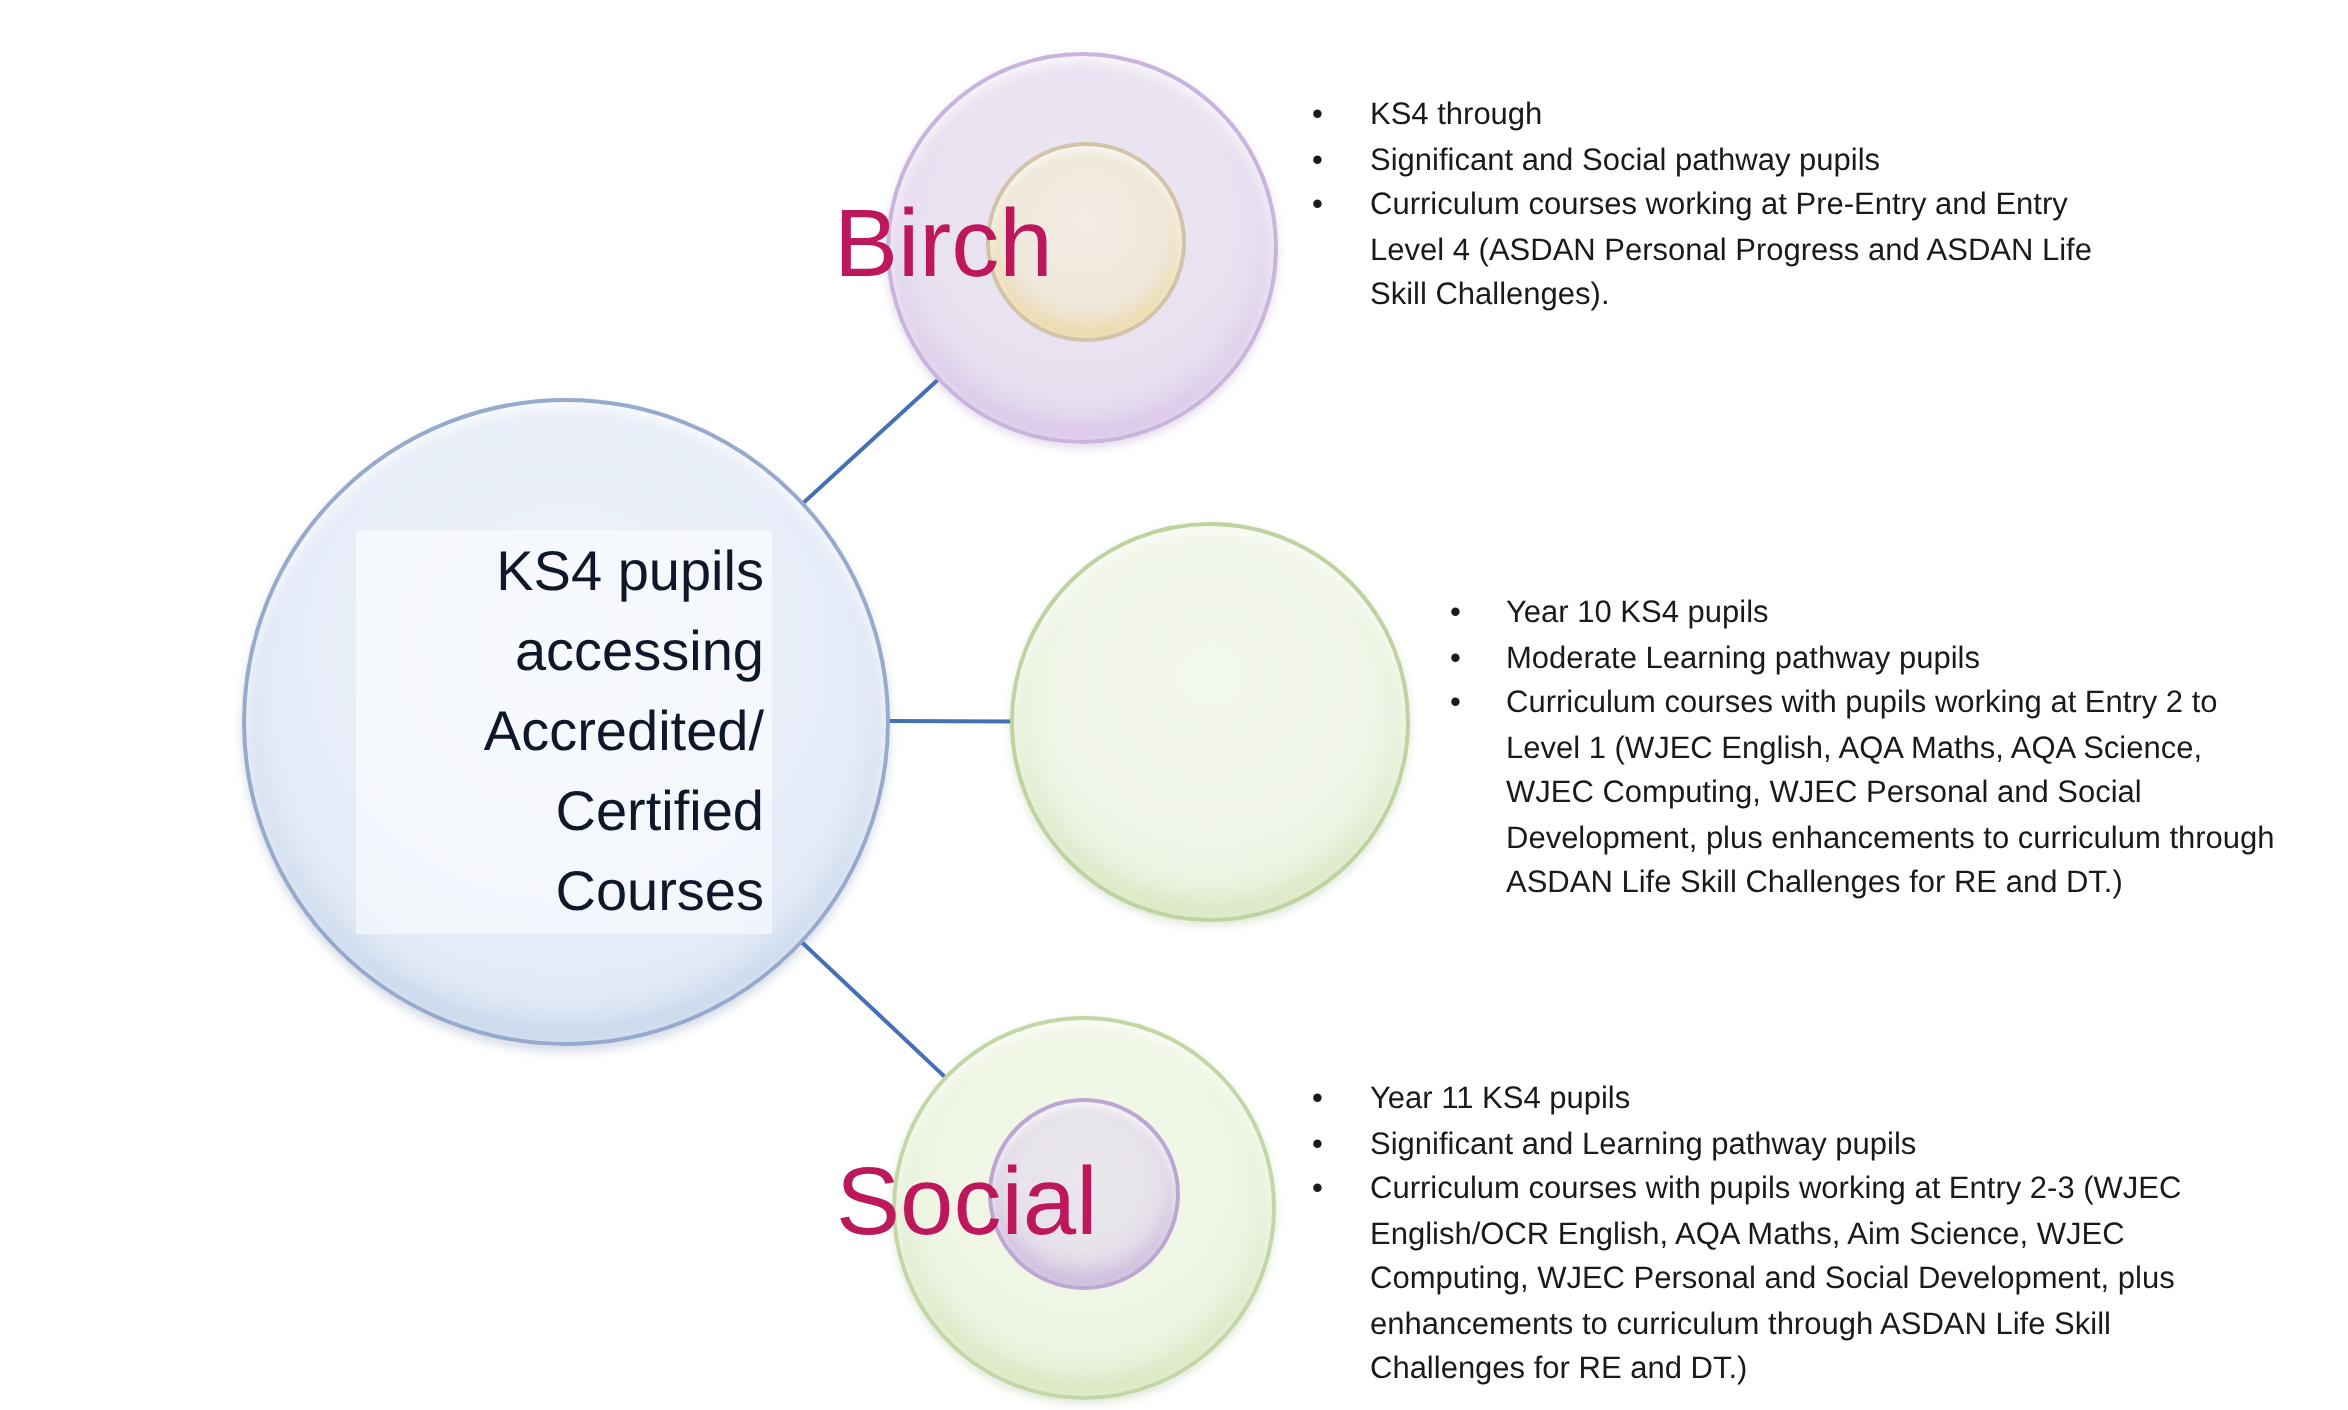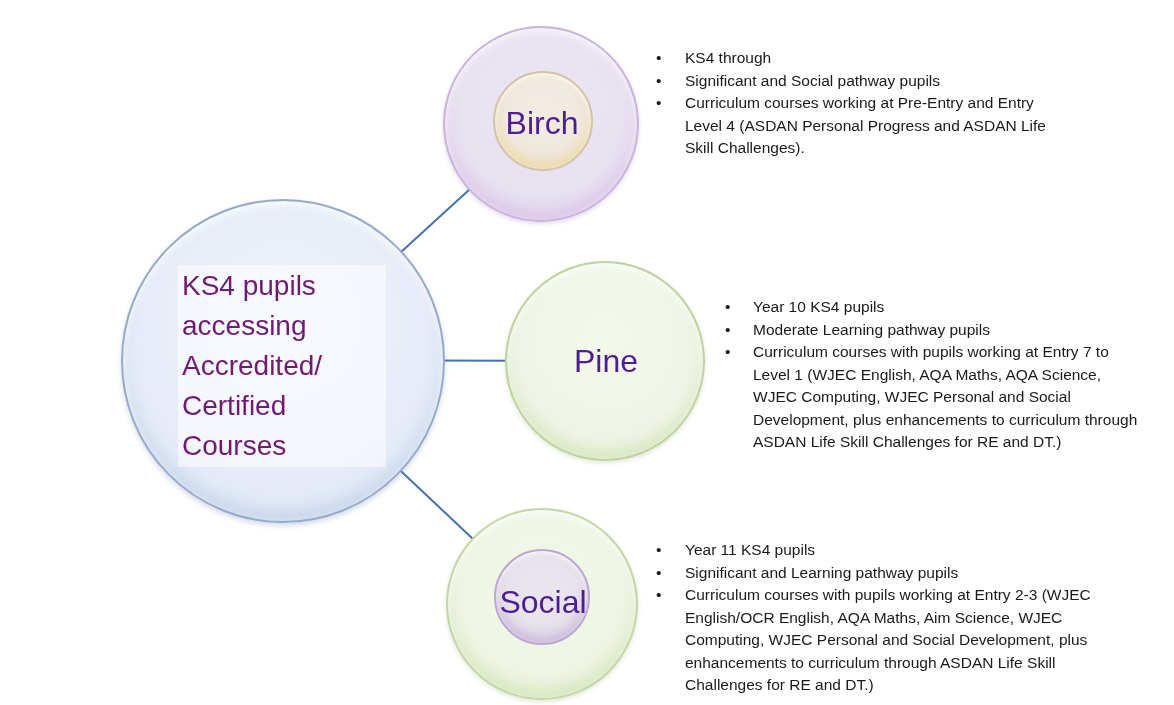--- a/index.html
+++ b/index.html
@@ -48,22 +48,22 @@
     background: rgba(255,255,255,0.5);
     z-index: 3;
     display: flex;
     align-items: center;
     justify-content: center;
   }
   .center-label {
     width: 200px;
     font-size: 28px;
     line-height: 40px;
-    text-align: left;
-    color: #701a75;
+    text-align: right;
+    color: #0f172a;
   }
 
   
   .birch-outer {
     left: 443px; top: 26px;
     width: 196px; height: 196px;
     background: radial-gradient(circle at 50% 38%, #ece6f3 0%, #e8e1f0 60%, #e2d9ee 100%);
     border: 2px solid #c8b4dc;
     box-shadow: 0 2px 4px rgba(150,110,180,0.25),
                 inset 0 3px 8px rgba(255,255,255,0.85),
@@ -104,24 +104,24 @@
     width: 96px; height: 96px;
     background: radial-gradient(circle at 50% 40%, #eae6ee 0%, #e6e1ea 70%, #e2dce7 100%);
     border: 2px solid #bca6d2;
     box-shadow: inset 0 2px 5px rgba(255,255,255,0.8),
                 inset 0 -7px 11px rgba(160,120,200,0.38);
   }
 
   .node-label {
     position: absolute;
     width: 250px;
-    text-align: center;
-    font-size: 32px;
+    text-align: left;
+    font-size: 48px;
     line-height: 48px;
-    color: #4c1d95;
+    color: #be185d;
     z-index: 4;
     white-space: nowrap;
   }
   .birch-label { left: 417px; top: 99px; }
   .pine-label  { left: 481px; top: 337px; }
   .cedar-label { left: 418px; top: 578px; }
 
   .bullets {
     position: absolute;
     margin: 0;
@@ -173,33 +173,32 @@
       <span class="dot">•</span>
       <span>Significant and Social pathway pupils</span>
     </li>
     <li>
       <span class="dot">•</span>
       <span>Curriculum courses working at Pre-Entry and Entry Level 4 (ASDAN Personal Progress and ASDAN Life Skill Challenges).</span>
     </li>
   </ul>
 
   <div class="circle pine-circle"></div>
-  <div class="node-label pine-label">Pine</div>
   <ul class="bullets pine-bullets">
     <li>
       <span class="dot">•</span>
       <span>Year 10 KS4 pupils</span>
     </li>
     <li>
       <span class="dot">•</span>
       <span>Moderate Learning pathway pupils</span>
     </li>
     <li>
       <span class="dot">•</span>
-      <span>Curriculum courses with pupils working at Entry 7 to Level 1 (WJEC English, AQA Maths, AQA Science, WJEC Computing, WJEC Personal and Social Development, plus enhancements to curriculum through ASDAN Life Skill Challenges for RE and DT.)</span>
+      <span>Curriculum courses with pupils working at Entry 2 to Level 1 (WJEC English, AQA Maths, AQA Science, WJEC Computing, WJEC Personal and Social Development, plus enhancements to curriculum through ASDAN Life Skill Challenges for RE and DT.)</span>
     </li>
   </ul>
 
   <div class="circle cedar-outer"></div>
   <div class="circle cedar-inner"></div>
   <div class="node-label cedar-label">Social</div>
   <ul class="bullets cedar-bullets">
     <li>
       <span class="dot">•</span>
       <span>Year 11 KS4 pupils</span>

